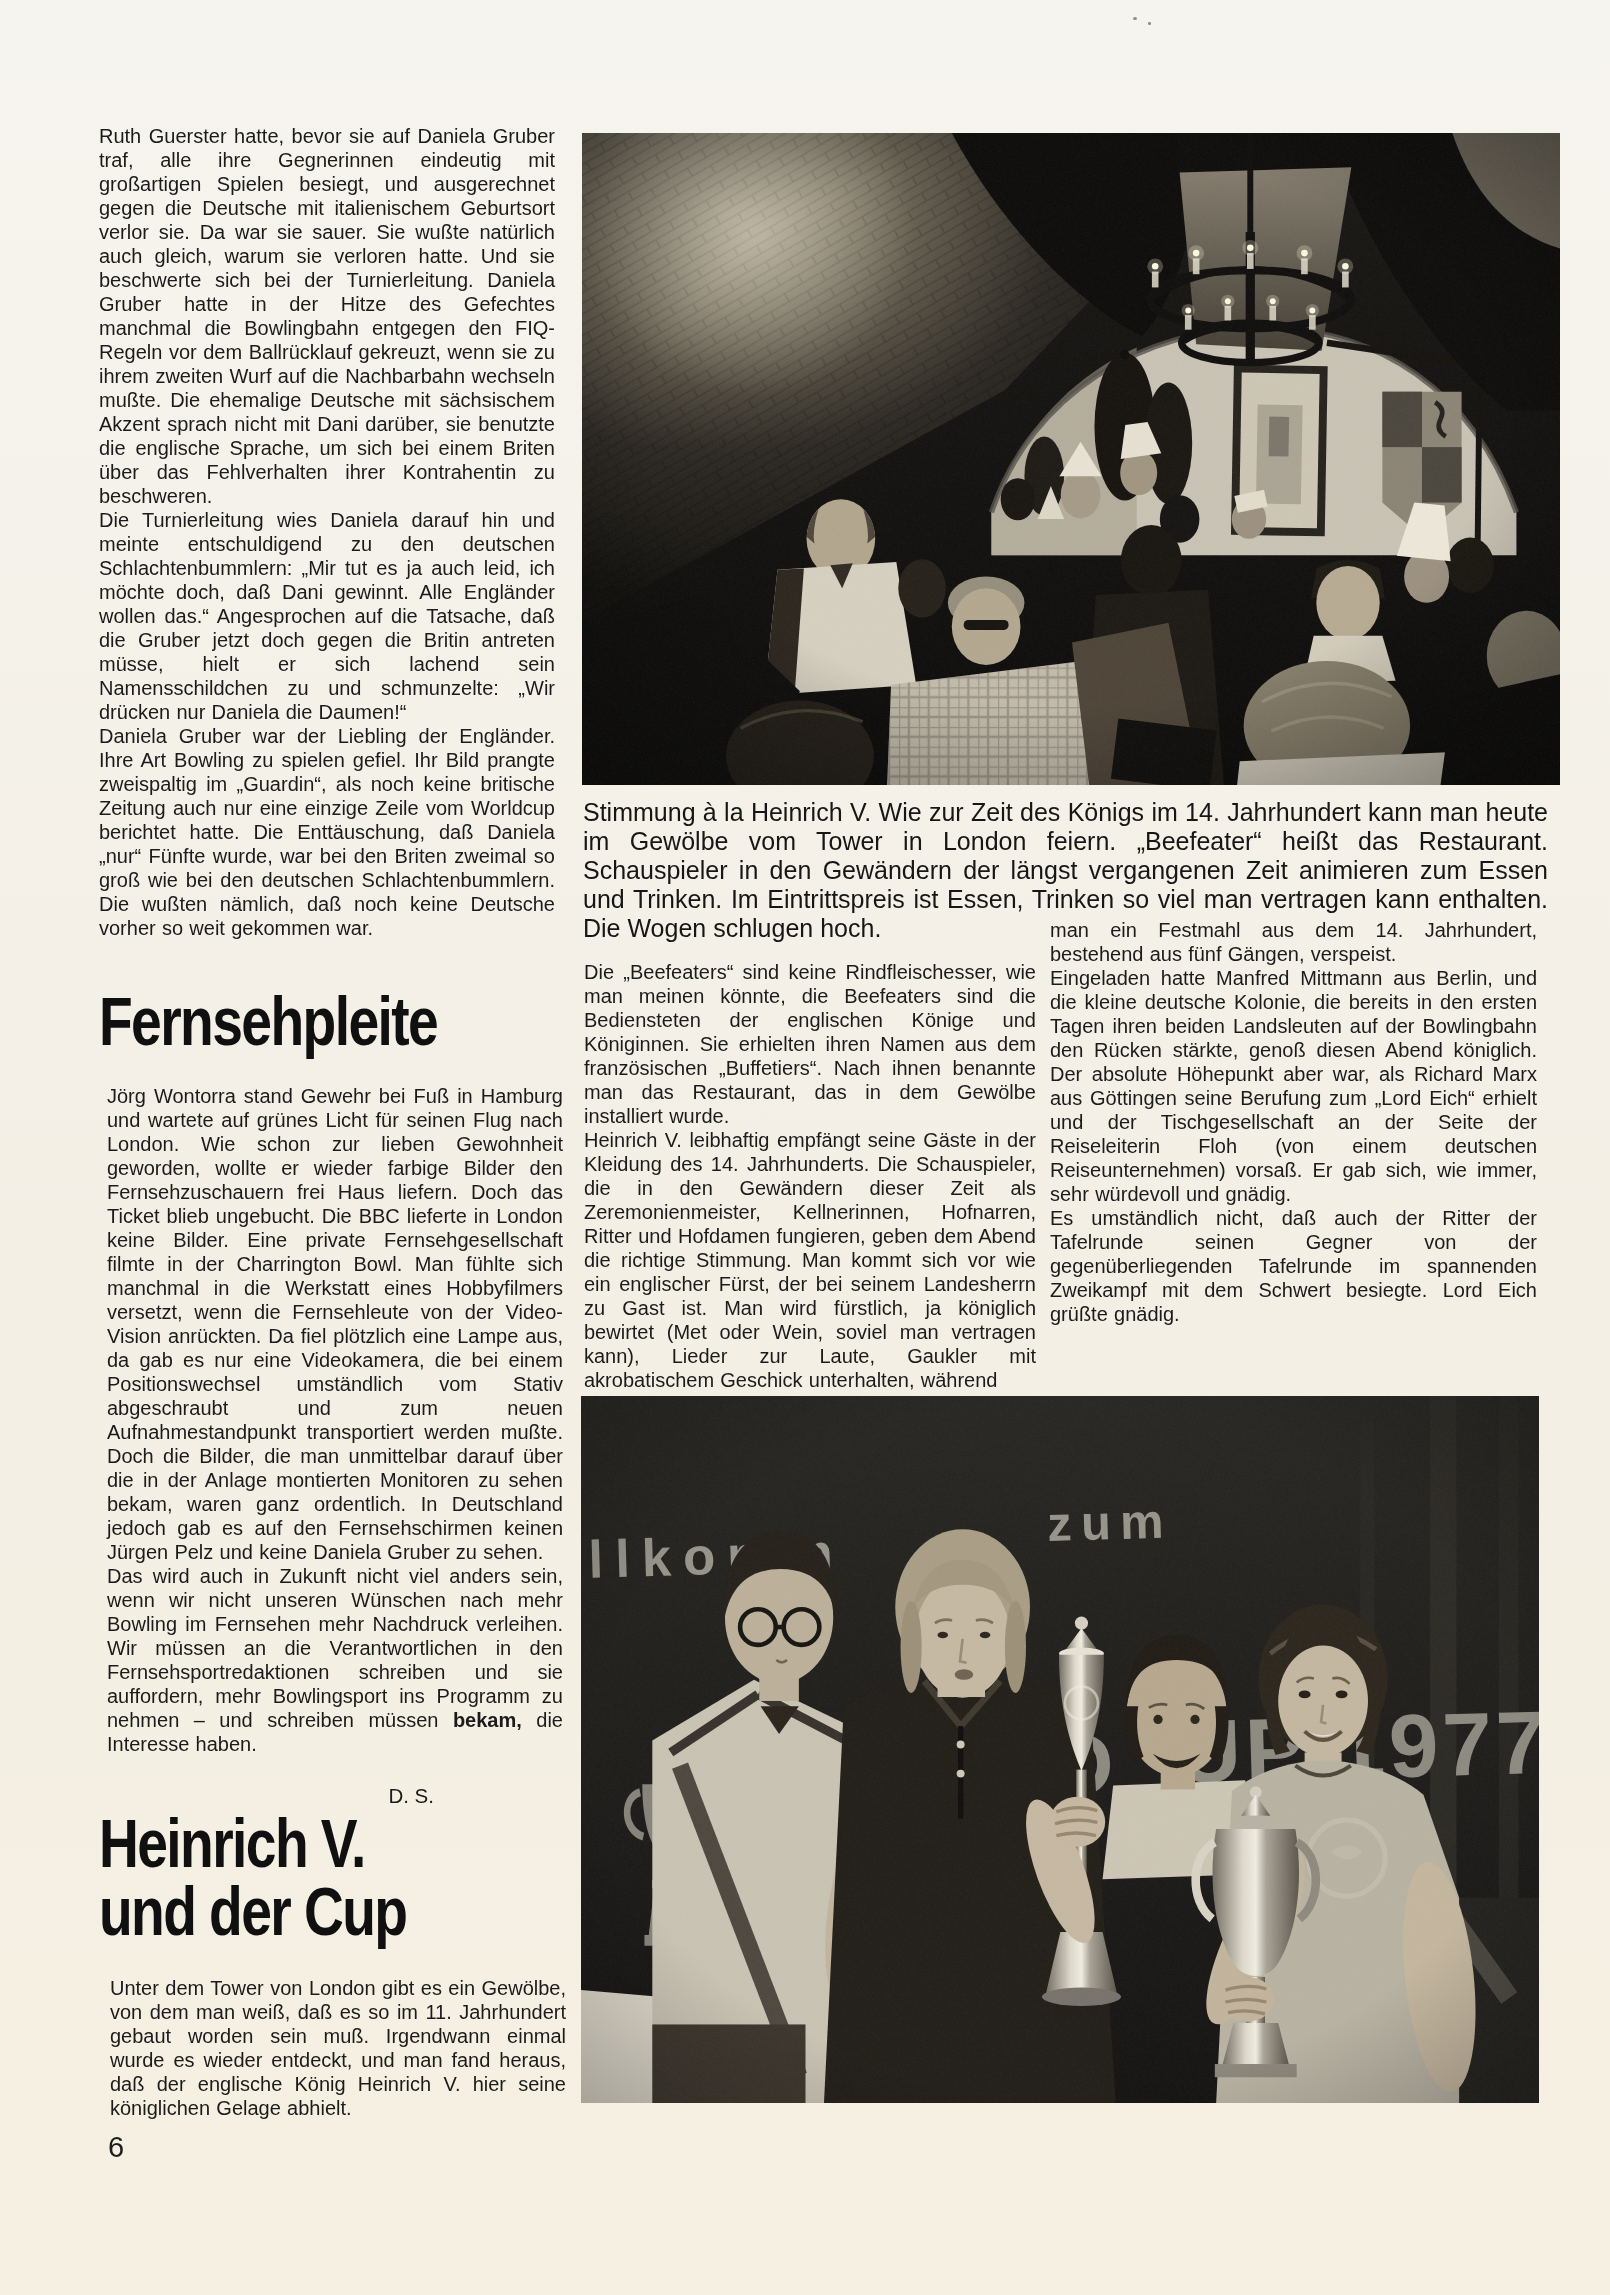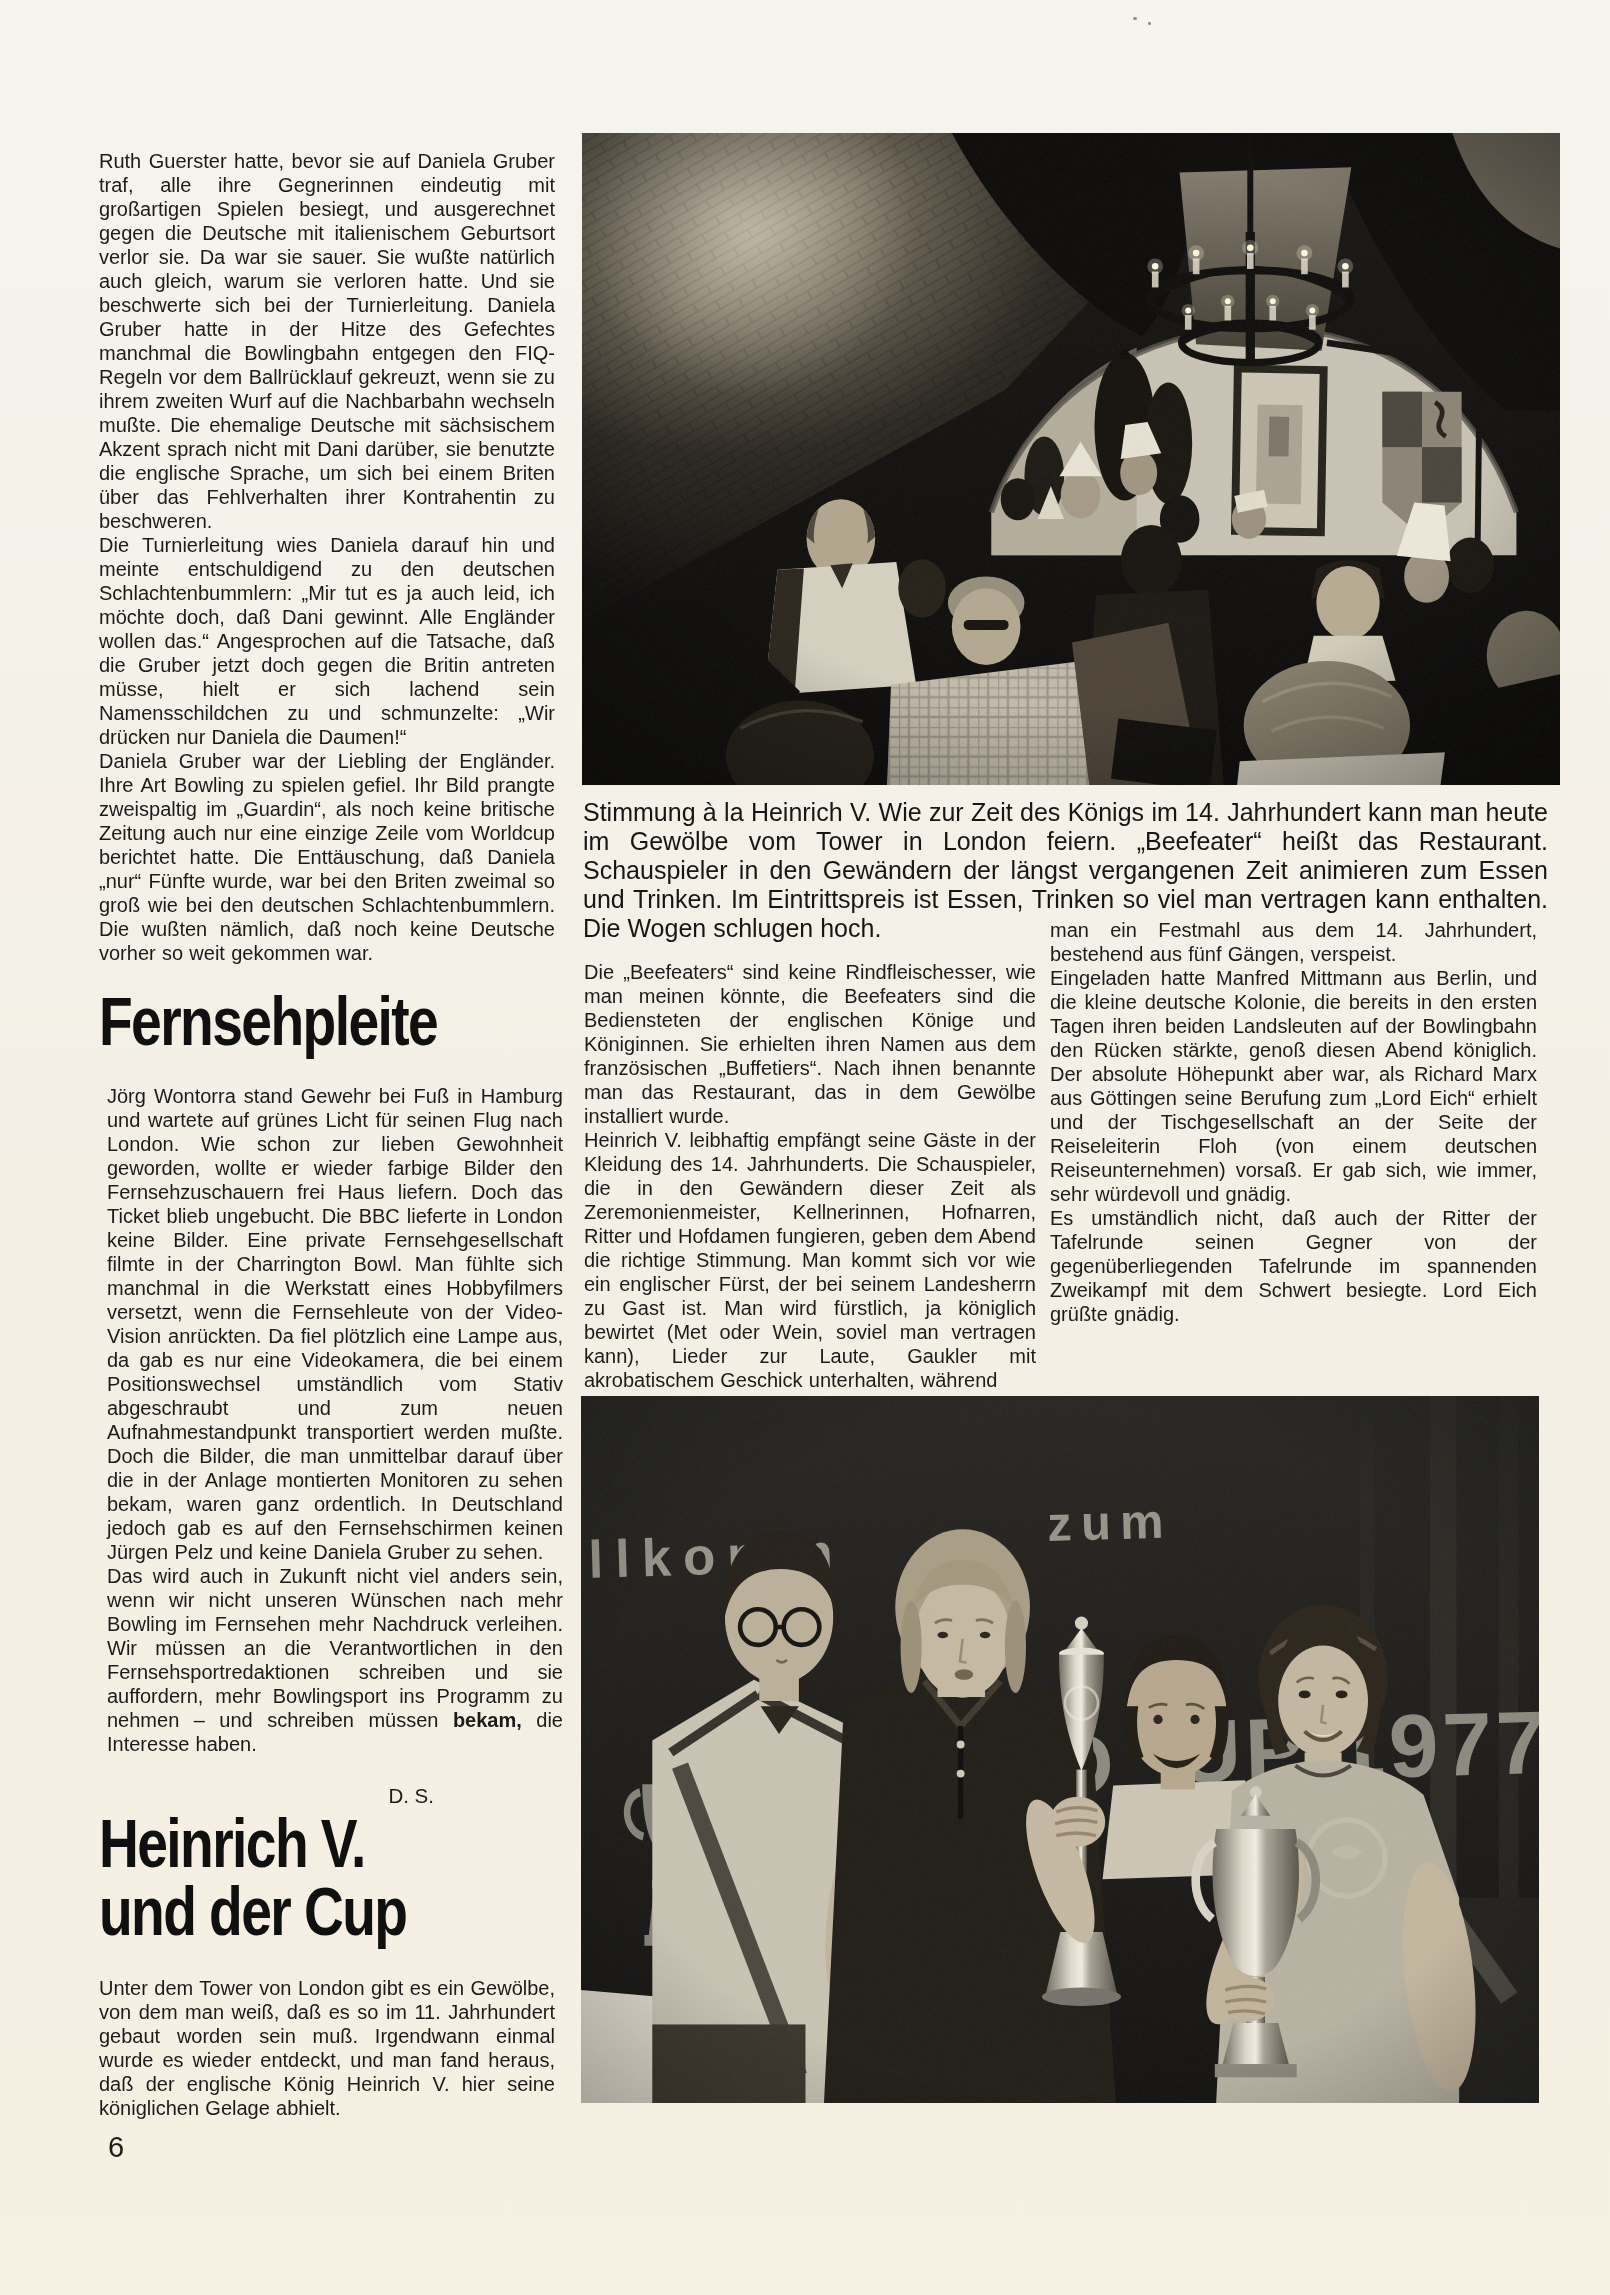--- a/index.html
+++ b/index.html
@@ -20,41 +20,41 @@
   .speck{position:absolute;background:#61615c;border-radius:50%;opacity:.7;}
 </style>
 </head>
 <body>
 
 <div id="page">
 
   <span class="speck" style="left:1133px;top:17px;width:4px;height:3.3px;"></span>
   <span class="speck" style="left:1148px;top:22.4px;width:2.6px;height:2.6px;"></span>
 
-  <div class="abs body-text" style="left:99px;top:149px;width:456px;">
+  <div class="abs body-text" style="left:99px;top:124px;width:456px;">
     <p>Ruth Guerster hatte, bevor sie auf Daniela Gruber traf, alle ihre Gegnerinnen eindeutig mit großartigen Spielen besiegt, und ausgerechnet gegen die Deutsche mit italienischem Geburtsort verlor sie. Da war sie sauer. Sie wußte natürlich auch gleich, warum sie verloren hatte. Und sie beschwerte sich bei der Turnierleitung. Daniela Gruber hatte in der Hitze des Gefechtes manchmal die Bowlingbahn entgegen den FIQ-Regeln vor dem Ballrücklauf gekreuzt, wenn sie zu ihrem zweiten Wurf auf die Nachbarbahn wechseln mußte. Die ehemalige Deutsche mit sächsischem Akzent sprach nicht mit Dani darüber, sie benutzte die englische Sprache, um sich bei einem Briten über das Fehlverhalten ihrer Kontrahentin zu beschweren.</p>
     <p>Die Turnierleitung wies Daniela darauf hin und meinte entschuldigend zu den deutschen Schlachtenbummlern: „Mir tut es ja auch leid, ich möchte doch, daß Dani gewinnt. Alle Engländer wollen das.“ Angesprochen auf die Tatsache, daß die Gruber jetzt doch gegen die Britin antreten müsse, hielt er sich lachend sein Namensschildchen zu und schmunzelte: „Wir drücken nur Daniela die Daumen!“</p>
     <p>Daniela Gruber war der Liebling der Engländer. Ihre Art Bowling zu spielen gefiel. Ihr Bild prangte zweispaltig im „Guardin“, als noch keine britische Zeitung auch nur eine einzige Zeile vom Worldcup berichtet hatte. Die Enttäuschung, daß Daniela „nur“ Fünfte wurde, war bei den Briten zweimal so groß wie bei den deutschen Schlachtenbummlern. Die wußten nämlich, daß noch keine Deutsche vorher so weit gekommen war.</p>
   </div>
 
   <div class="abs headline" style="left:99px;top:988px;">Fernsehpleite</div>
 
   <div class="abs body-text" style="left:107px;top:1084px;width:456px;">
     <p>Jörg Wontorra stand Gewehr bei Fuß in Hamburg und wartete auf grünes Licht für seinen Flug nach London. Wie schon zur lieben Gewohnheit geworden, wollte er wieder farbige Bilder den Fernsehzuschauern frei Haus liefern. Doch das Ticket blieb ungebucht. Die BBC lieferte in London keine Bilder. Eine private Fernsehgesellschaft filmte in der Charrington Bowl. Man fühlte sich manchmal in die Werkstatt eines Hobbyfilmers versetzt, wenn die Fernsehleute von der Video-Vision anrückten. Da fiel plötzlich eine Lampe aus, da gab es nur eine Videokamera, die bei einem Positionswechsel umständlich vom Stativ abgeschraubt und zum neuen Aufnahmestandpunkt transportiert werden mußte. Doch die Bilder, die man unmittelbar darauf über die in der Anlage montierten Monitoren zu sehen bekam, waren ganz ordentlich. In Deutschland jedoch gab es auf den Fernsehschirmen keinen Jürgen Pelz und keine Daniela Gruber zu sehen.</p>
     <p><span>Das wird auch in Zukunft nicht viel anders sein, wenn wir nicht unseren Wünschen nach mehr Bowling im Fernsehen mehr Nachdruck verleihen. Wir müssen an die Verantwortlichen in den Fernsehsportredaktionen schreiben und sie auffordern, mehr Bowlingsport ins Programm zu nehmen – und schreiben müssen </span><b>bekam,</b><span> die Interesse haben.</span></p>
   </div>
 
   <div class="abs byline" style="left:101px;top:1784px;width:333px;">D. S.</div>
 
   <div class="abs headline" style="left:99px;top:1810px;">
     <div>Heinrich V.</div>
     <div>und der Cup</div>
   </div>
 
-  <div class="abs body-text" style="left:99px;top:1976px;width:456px;">
+  <div class="abs body-text" style="left:110px;top:1976px;width:456px;">
     <p>Unter dem Tower von London gibt es ein Gewölbe, von dem man weiß, daß es so im 11. Jahrhundert gebaut worden sein muß. Irgendwann einmal wurde es wieder entdeckt, und man fand heraus, daß der englische König Heinrich V. hier seine königlichen Gelage abhielt.</p>
   </div>
 
   <div class="abs pagenum" style="left:108px;top:2131px;">6</div>
 
   <div class="abs photo" style="left:582px;top:133px;width:978px;height:652px;">
     <svg viewBox="0 0 1481 988" preserveAspectRatio="none">
       <defs>
         <linearGradient id="tbg" x1="0" y1="0" x2="0" y2="1">
           <stop offset="0" stop-color="#181613"></stop>

